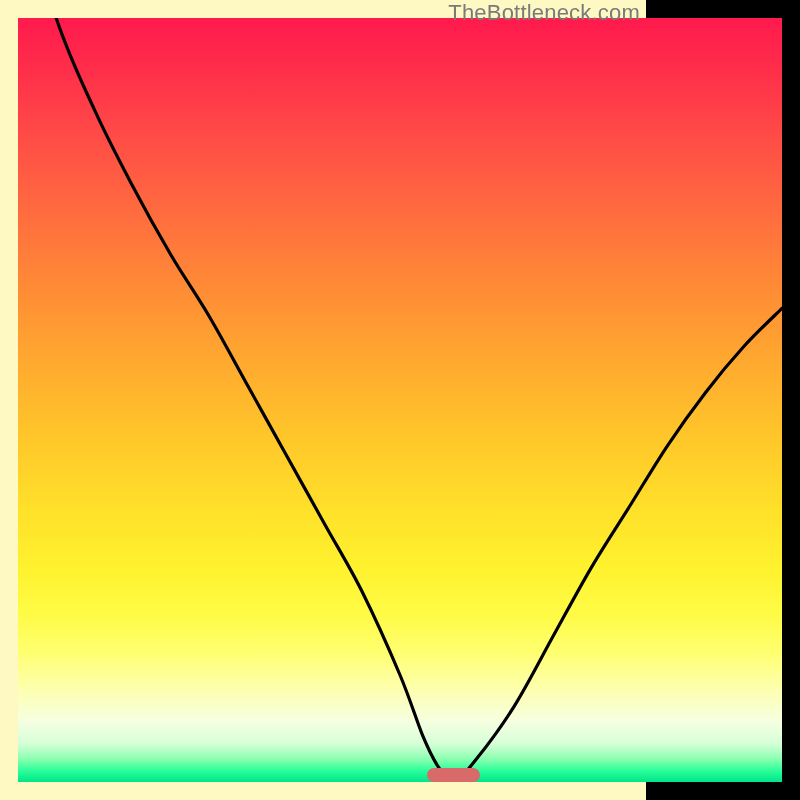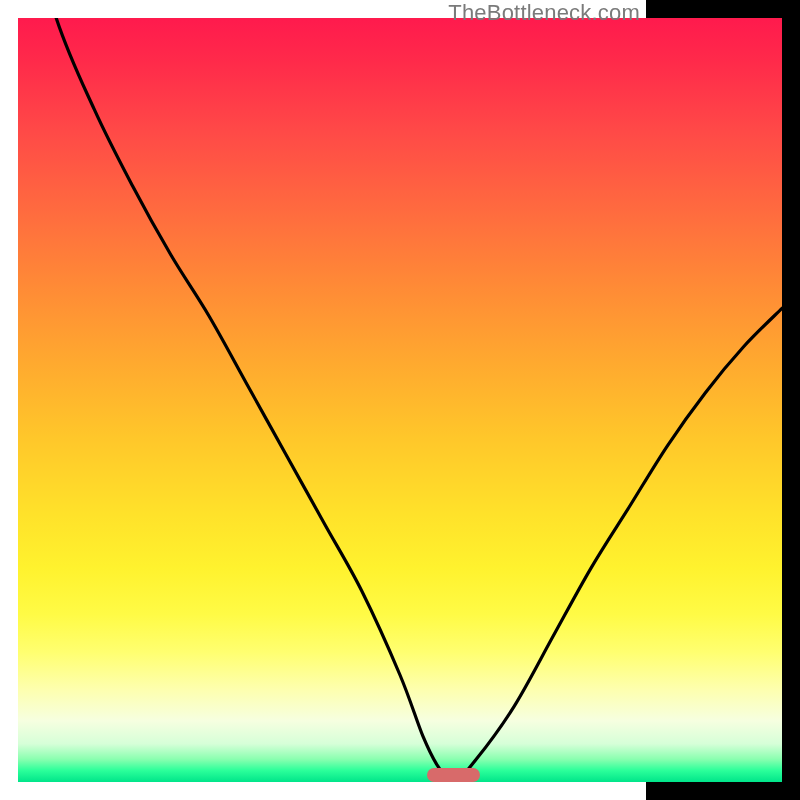--- a/index.html
+++ b/index.html
@@ -9,21 +9,21 @@
     height: 800px;
     background: #000;
     overflow: hidden;
   }
   .frame {
     position: absolute;
     left: 0;
     top: 0;
     width: 646px;
     height: 800px;
-    background: #ffffff;
+    background: #fef9c3;
   }
   .plot {
     position: absolute;
     left: 18px;
     top: 18px;
     width: 764px;
     height: 764px;
     overflow: hidden;
   }
   .gradient {

